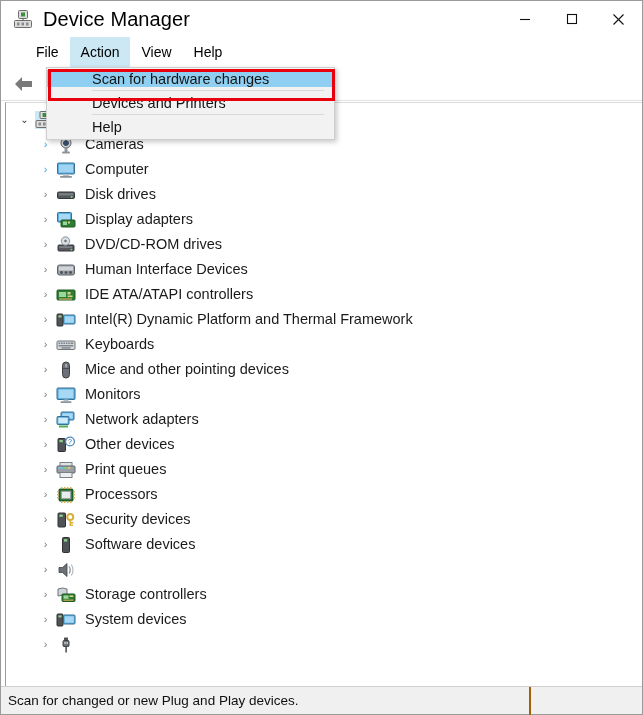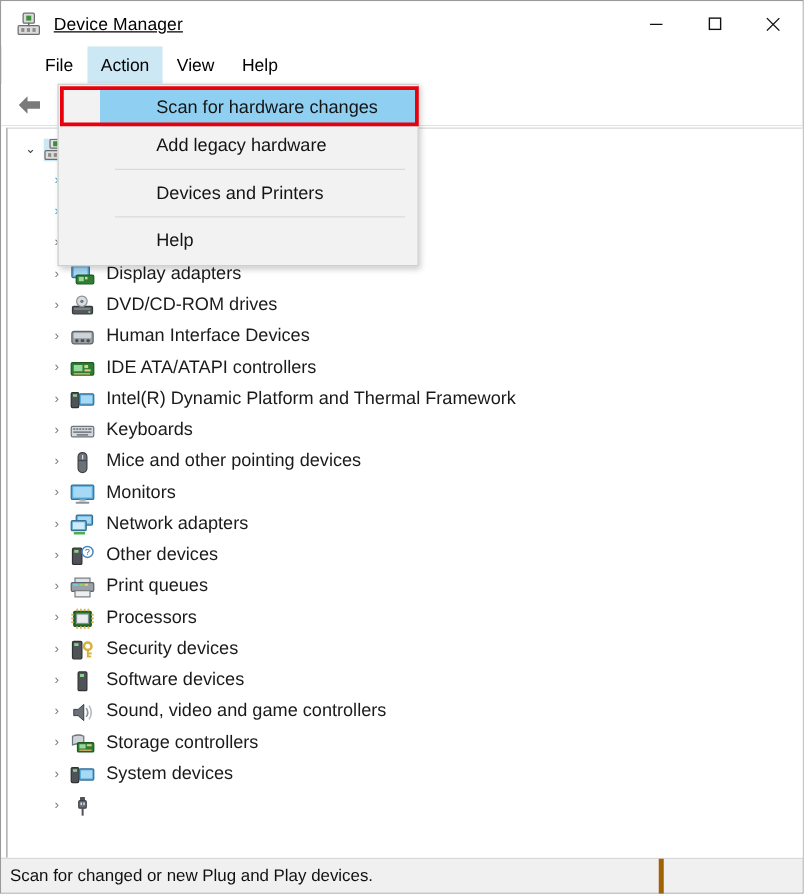--- a/index.html
+++ b/index.html
@@ -23,23 +23,22 @@
     background: #ffffff;
     display: flex; align-items: center;
     position: relative;
   }
   .title-icon {
     width: 22px; height: 22px;
     margin-left: 11px; margin-right: 9px;
     position: relative; flex: 0 0 22px;
   }
   .title-text {
-    font-size: 14px; color: #000000;
+    font-size: 20px; color: #000000;
     letter-spacing: .1px;
-    text-decoration: underline;
   }
   .caption-buttons {
     position: absolute; right: 0; top: 0;
     height: 36px; display: flex;
   }
   .cap-btn {
     width: 47px; height: 36px;
     display: flex; align-items: center; justify-content: center;
     background: transparent; border: 0;
   }
@@ -123,39 +122,39 @@
     height: 28px; flex: 0 0 28px;
     background: #f0f0f0;
     border-top: 1px solid #d0d0d0;
     display: flex; align-items: center;
     font-size: 13.5px; color: #101010;
   }
   .status-cell {
     height: 28px; display: flex; align-items: center;
     padding-left: 7px;
   }
-  .status-main { flex: 0 0 530px; border-right: 4px solid #a16207; }
+  .status-main { flex: 0 0 530px; border-right: 2px solid #a16207; }
   .status-extra { flex: 1 1 auto; }
 
   
   .dropdown {
     position: absolute;
     left: 45px; top: 66px;
     width: 289px;
     background: #f2f2f2;
     border: 1px solid #cfcfcf;
     box-shadow: 2px 2px 5px rgba(0,0,0,.22);
     padding: 2px 0 4px 0;
     z-index: 40;
   }
   .dd-item {
-    height: 31px;
+    height: 17px;
     display: flex; align-items: center;
     padding-left: 45px;
-    font-size: 14.5px; color: #141414; margin-left: 33px;
+    font-size: 14.5px; color: #141414;
   }
   .dd-item.highlight { background: #8fd0f2; }
   .dd-sep {
     height: 1px; background: #dadada;
     margin: 3px 10px 3px 45px;
   }
   .red-box {
     position: absolute;
     left: 47px; top: 68px;
     width: 287px; height: 32px;
@@ -476,21 +475,20 @@
           </div>
           <div class="tree-row child">
             <span class="chev">›</span>
             <span class="ticon">
               <svg class="ic" width="20" height="18" viewBox="0 0 20 18">
                 <path d="M3 6.5 h3.5 L11 2.5 v13 L6.5 11.5 H3 Z" fill="#6b7176" stroke="#3c4145" stroke-width=".8"></path>
                 <path d="M13 5.5 q2.4 3.5 0 7" stroke="#8d9399" stroke-width="1.3" fill="none"></path>
                 <path d="M15.3 3.5 q3.4 5.5 0 11" stroke="#b4babf" stroke-width="1.2" fill="none"></path>
               </svg>
             </span>
-            <span class="tlabel">Sound, video and game controllers</span>
           </div>
           <div class="tree-row child">
             <span class="chev">›</span>
             <span class="ticon">
               <svg class="ic" width="20" height="18" viewBox="0 0 20 18">
                 <path d="M2 3 q5 -2 9 0 v7 q-4 -2 -9 0 Z" fill="#cfd4d8" stroke="#6f757b"></path>
                 <rect x="6" y="8" width="13" height="7.5" rx="1" fill="#2e7d32" stroke="#1f5a23"></rect>
                 <rect x="7.5" y="9.4" width="5" height="3.4" fill="#9ad79c"></rect>
                 <rect x="13.5" y="9.4" width="3.8" height="1.6" fill="#d9d18a"></rect>
                 <rect x="7.5" y="13.6" width="9.8" height="1.2" fill="#c8a85a"></rect>
@@ -526,21 +524,20 @@
     </div>
   </div>
 
   <div class="statusbar">
     <div class="status-cell status-main">Scan for changed or new Plug and Play devices.</div>
     <div class="status-cell status-extra"></div>
   </div>
 
   <div class="dropdown">
     <div class="dd-item highlight">Scan for hardware changes</div>
-    <div class="dd-item">Add legacy hardware</div>
     <div class="dd-sep"></div>
     <div class="dd-item">Devices and Printers</div>
     <div class="dd-sep"></div>
     <div class="dd-item">Help</div>
   </div>
 
   <div class="red-box"></div>
 </div>
 
 </body></html>

